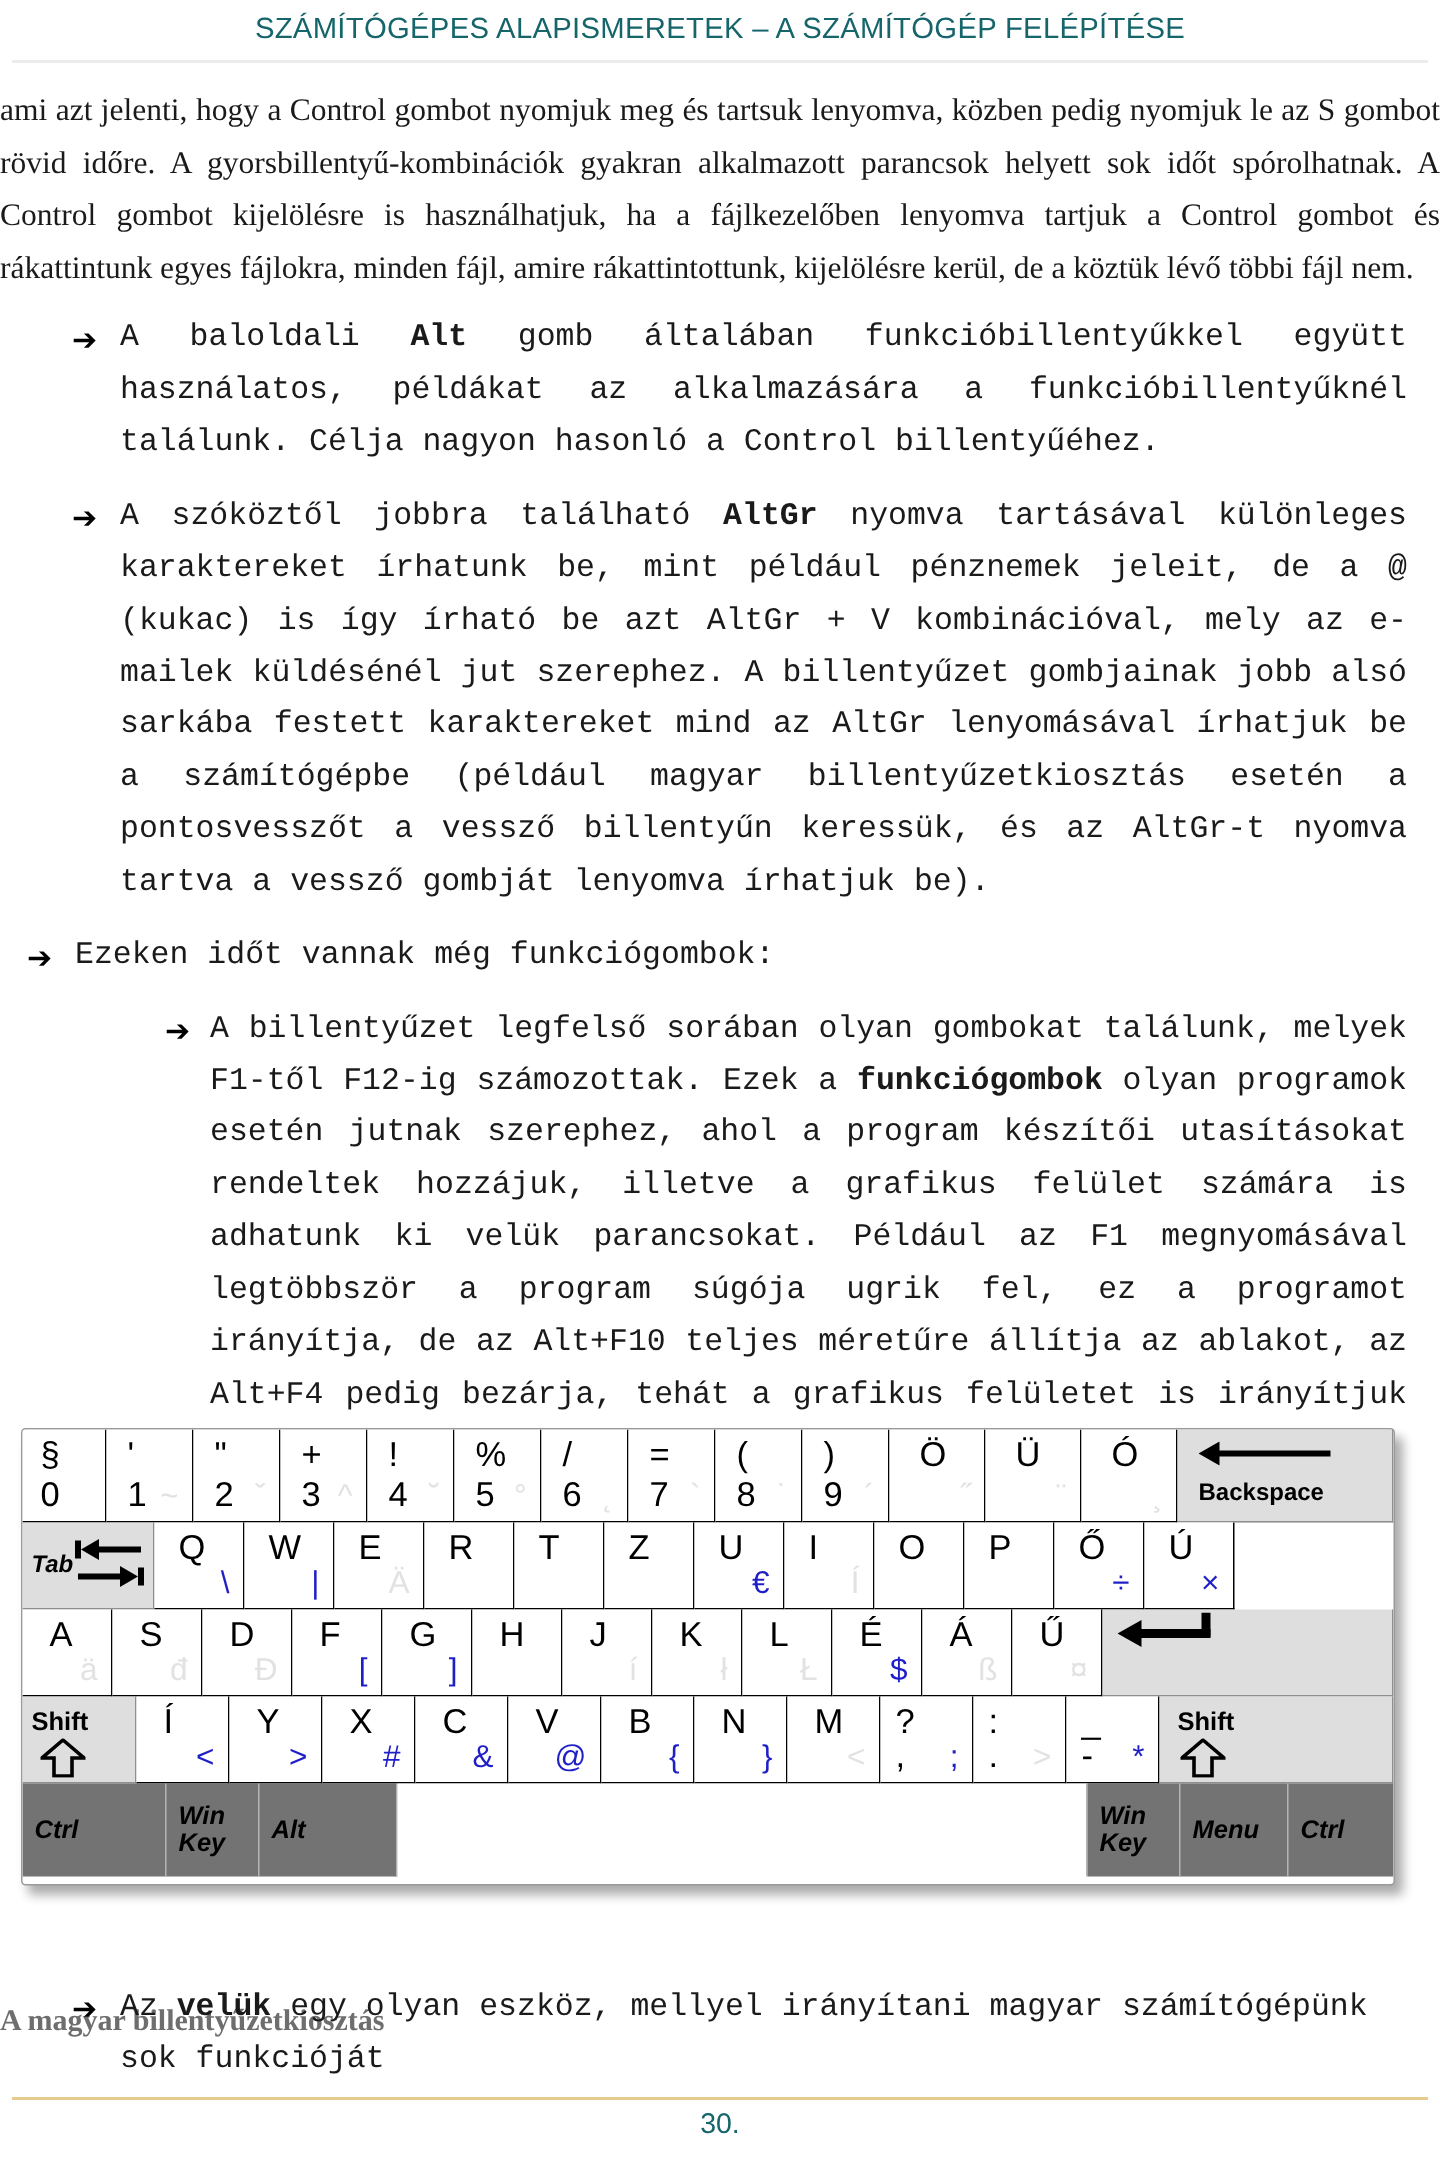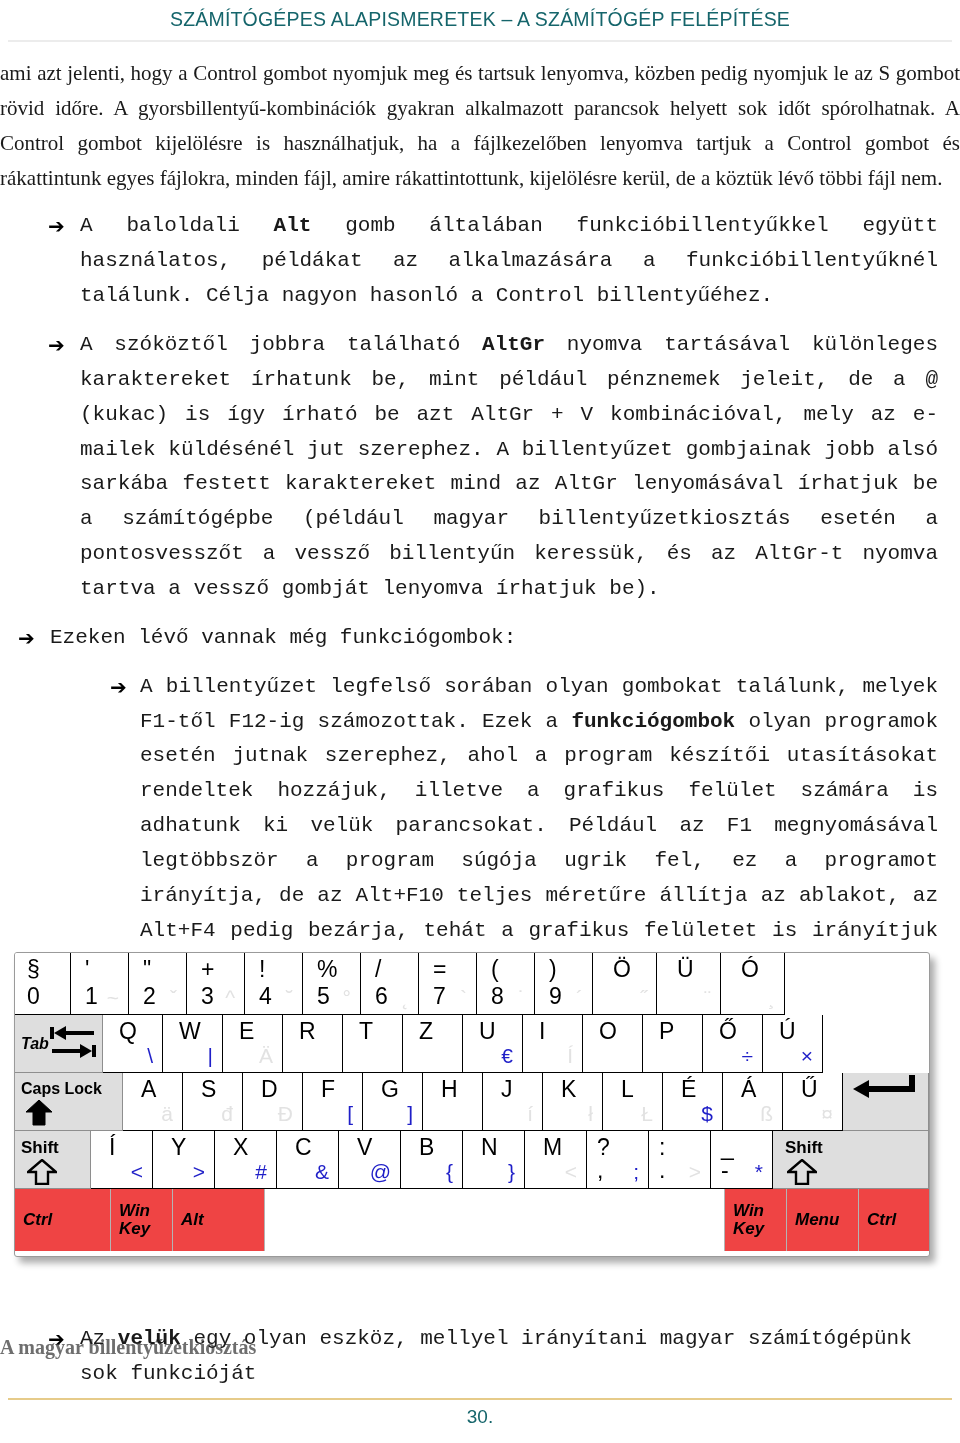--- a/index.html
+++ b/index.html
@@ -91,21 +91,21 @@
     background:#ffffff;
     height:100%;
     overflow:hidden;
   }
   .key.mod{
     background:#dedede;
     border-right:1px solid #8e8e8e;
     border-bottom:1px solid #8e8e8e;
   }
   .key.bottommod{
-    background:#ef4444;
+    background:#737373;
     border-right:1px solid #b4b4b4;
     border-bottom:none;
   }
   .key.space{background:#ffffff;border-right:1px solid #b4b4b4;border-bottom:none;}
 
   .lbl{
     position:absolute;
     font-family:"Liberation Sans", sans-serif;
     color:#000;
     line-height:1;
@@ -177,21 +177,21 @@
   <div class="bullet-row lvl1">
     <div class="bullet-mark">➔</div>
     <div class="bullet-body">
       <p class="para"><span>A szóköztől jobbra található </span><b>AltGr</b><span> nyomva tartásával különleges karaktereket írhatunk be, mint például pénznemek jeleit, de a @ (kukac) is így írható be azt AltGr + V kombinációval, mely az e-mailek küldésénél jut szerephez. A billentyűzet gombjainak jobb alsó sarkába festett karaktereket mind az AltGr lenyomásával írhatjuk be a számítógépbe (például magyar billentyűzetkiosztás esetén a pontosvesszőt a vessző billentyűn keressük, és az AltGr-t nyomva tartva a vessző gombját lenyomva írhatjuk be).</span></p>
     </div>
   </div>
 
   <div class="bullet-row lvl1" style="margin-left:18px;">
     <div class="bullet-mark">➔</div>
     <div class="bullet-body">
-      <p class="para" style="text-align:left;">Ezeken lévő vannak még funkciógombok:</p>
+      <p class="para" style="text-align:left;">Ezeken időt vannak még funkciógombok:</p>
     </div>
   </div>
 
   <div class="bullet-row lvl2">
     <div class="bullet-mark">➔</div>
     <div class="bullet-body">
       <p class="para"><span>A billentyűzet legfelső sorában olyan gombokat találunk, melyek F1-től F12-ig számozottak. Ezek a </span><b>funkciógombok</b><span> olyan programok esetén jutnak szerephez, ahol a program készítői utasításokat rendeltek hozzájuk, illetve a grafikus felület számára is adhatunk ki velük parancsokat. Például az F1 megnyomásával legtöbbször a program súgója ugrik fel, ez a programot irányítja, de az Alt+F10 teljes méretűre állítja az ablakot, az Alt+F4 pedig bezárja, tehát a grafikus felületet is irányítjuk a funkciógombok segítségével.</span></p>
     </div>
   </div>
 
@@ -253,20 +253,27 @@
       <span class="lbl up" style="left:20px;">Ö</span>
       <span class="lbl ghost">˝</span>
     </div>
     <div class="key" style="width:64px;">
       <span class="lbl up" style="left:20px;">Ü</span>
       <span class="lbl ghost">¨</span>
     </div>
     <div class="key" style="width:64px;">
       <span class="lbl up" style="left:20px;">Ó</span>
       <span class="lbl ghost">¸</span>
+    </div>
+    <div class="key mod" style="flex:1 1 auto;">
+      <svg class="kbsvg" width="90" height="16" viewBox="0 0 90 16" style="left:14px;top:8px;">
+        <polygon points="0,8 14,0 14,16" fill="#000"></polygon>
+        <rect x="12" y="6" width="76" height="4" fill="#000"></rect>
+      </svg>
+      <span class="modname b" style="left:14px;font-size:16px;">Backspace</span>
     </div>
   </div>
 
   <div class="kb-row" id="kb-row-qwertz" style="height:58px;">
     <div class="key mod" style="width:88px;">
       <span class="modname c" style="left:6px;font-size:16px;">Tab</span>
       <svg class="kbsvg" width="46" height="40" viewBox="0 0 46 40" style="right:6px;top:8px;">
         <rect x="0" y="4" width="4" height="12" fill="#000"></rect>
         <polygon points="4,10 16,3 16,17" fill="#000"></polygon>
         <rect x="14" y="8" width="30" height="4" fill="#000"></rect>
@@ -314,26 +321,20 @@
       <span class="lbl up" style="left:16px;">Ő</span>
       <span class="lbl alt">÷</span>
     </div>
     <div class="key" style="width:60px;">
       <span class="lbl up" style="left:16px;">Ú</span>
       <span class="lbl alt">×</span>
     </div>
   </div>
 
   <div class="kb-row" id="kb-row-home" style="height:58px;">
-    <div class="key mod" style="width:108px;">
-      <span class="modname t" style="left:6px;font-size:16px;">Caps Lock</span>
-      <svg class="kbsvg" width="28" height="26" viewBox="0 0 28 26" style="left:10px;bottom:4px;">
-        <polygon points="14,0 27,12 20,12 20,25 8,25 8,12 1,12" fill="#000" stroke="#000" stroke-width="1"></polygon>
-      </svg>
-    </div>
     <div class="key" style="width:60px;">
       <span class="lbl up" style="left:18px;">A</span>
       <span class="lbl ghost">ä</span>
     </div>
     <div class="key" style="width:60px;">
       <span class="lbl up" style="left:18px;">S</span>
       <span class="lbl ghost">đ</span>
     </div>
     <div class="key" style="width:60px;">
       <span class="lbl up" style="left:18px;">D</span>

